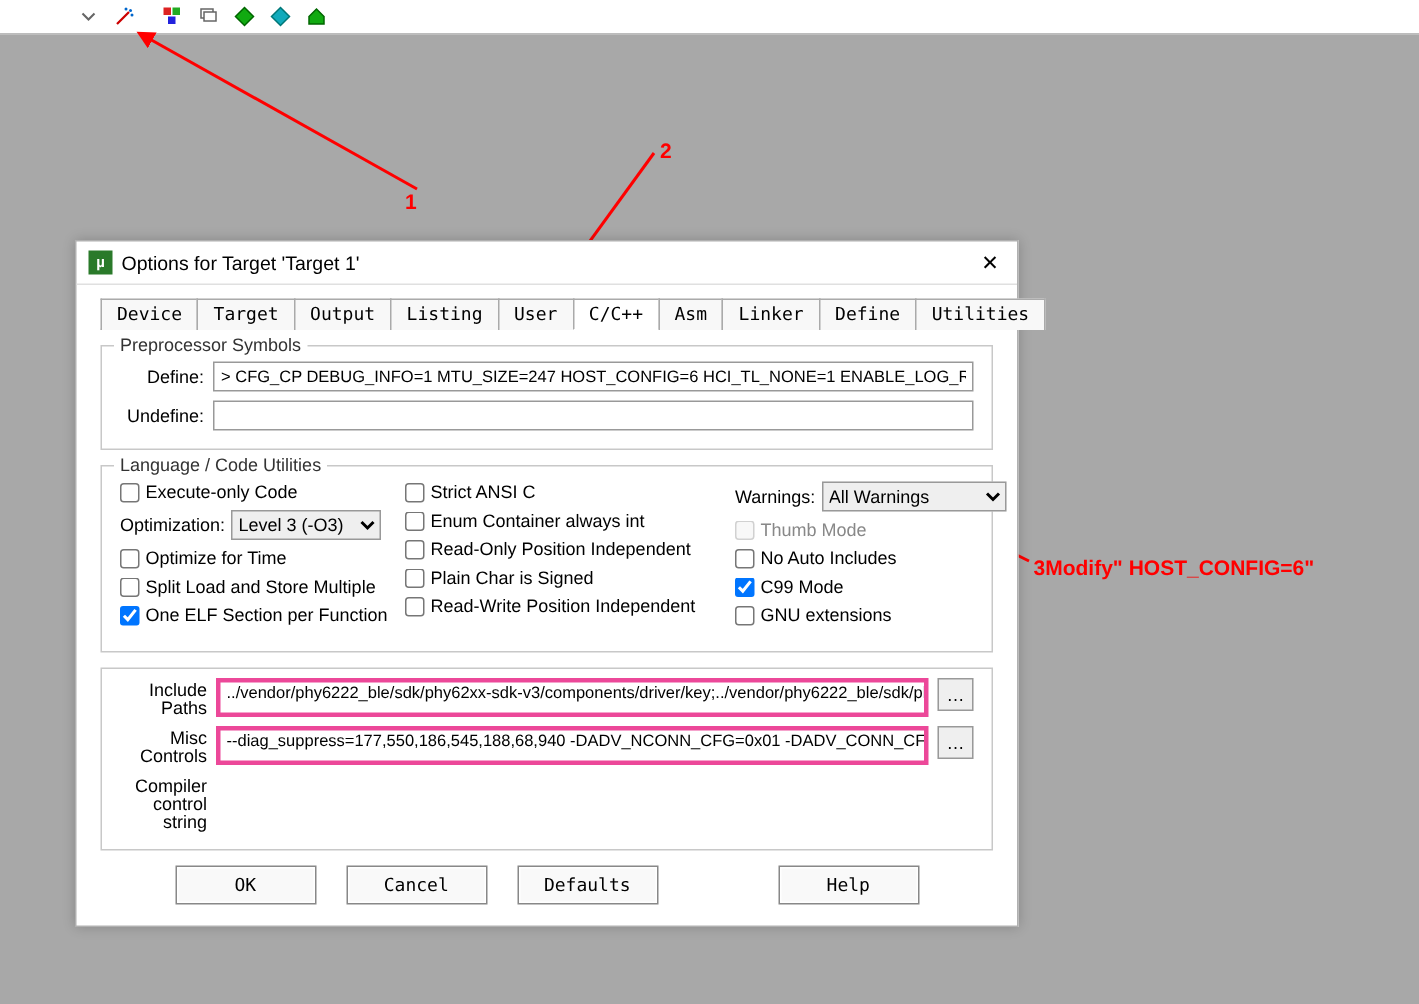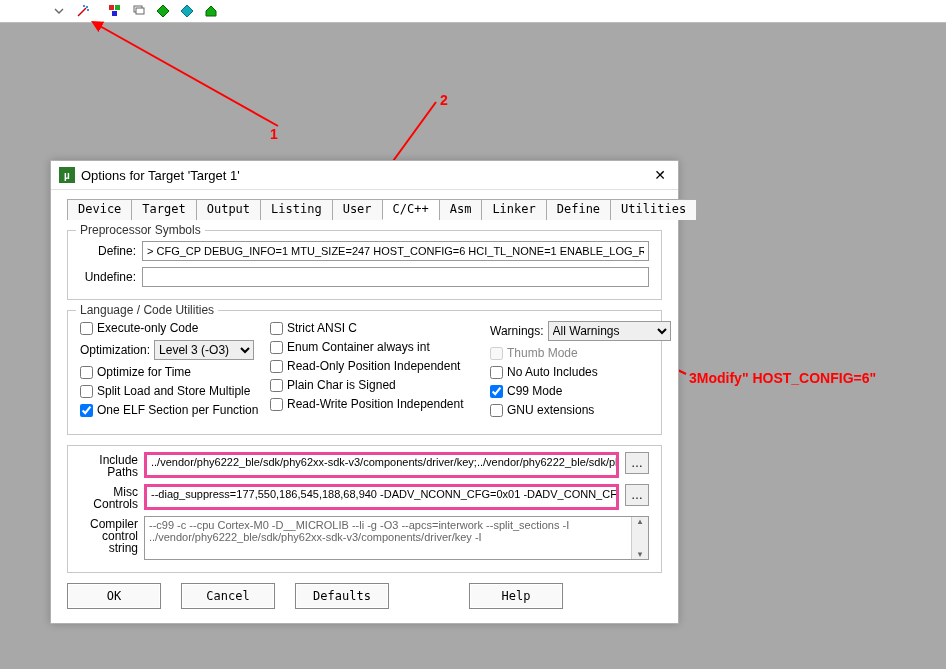--- a/index.html
+++ b/index.html
@@ -33,21 +33,21 @@
   .dis{color:#888;}
   .pathrow{display:flex;align-items:flex-start;margin-bottom:6px;gap:6px;}
   .pathrow .plbl{width:58px;text-align:right;line-height:12px;padding-top:2px;}
   .pathrow .ptxt{flex:1;height:18px;border:3px solid #ec4899;padding:1px 4px;font-size:11px;overflow:hidden;white-space:nowrap;}
   .pathrow .pbtn{width:22px;height:20px;border:1px solid #999;background:#efefef;display:flex;align-items:center;justify-content:center;cursor:pointer;}
   .ccs{display:flex;align-items:flex-start;gap:6px;}
   .ccs .plbl{width:58px;text-align:right;line-height:12px;padding-top:2px;}
   .ccs .area{flex:1;height:38px;border:1px solid #999;padding:2px 4px;font-size:11px;overflow:hidden;color:#666;background:#fff;position:relative;}
   .sbar{position:absolute;right:0;top:0;bottom:0;width:16px;background:#f0f0f0;border-left:1px solid #ccc;display:flex;flex-direction:column;justify-content:space-between;align-items:center;}
   .sbar span{font-size:9px;color:#666;line-height:1;}
-  .btns{display:flex;justify-content:flex-start;gap:20px;}
+  .btns{display:flex;justify-content:center;gap:20px;}
   .btn{width:92px;height:24px;border:1px solid #888;background:#f9f9f9;box-shadow:inset 0 0 0 1px #fff;cursor:pointer;font-family:'NSimSun','SimSun',monospace;font-size:12px;display:flex;align-items:center;justify-content:center;}
   .btn.help{margin-left:60px;}
   .annot3{position:absolute;left:689px;top:370px;color:#ff0000;font-weight:bold;font-size:14px;white-space:nowrap;}
 </style>
 </head>
 <body>
 
 <div class="topbar">
   <div class="tico">
       <svg width="10" height="10">
@@ -221,28 +221,20 @@
       <div class="pathrow">
         <div class="plbl" style="white-space:pre-line">Misc
 Controls</div>
         <div class="ptxt">--diag_suppress=177,550,186,545,188,68,940 -DADV_NCONN_CFG=0x01  -DADV_CONN_CFG=0x02 -</div>
         <div class="pbtn">…</div>
       </div>
       <div class="ccs">
         <div class="plbl" style="white-space:pre-line">Compiler
 control
 string</div>
-        <div class="area ro">
-          <div style="white-space:pre-line;padding-right:18px">--c99 -c --cpu Cortex-M0 -D__MICROLIB --li -g -O3 --apcs=interwork --split_sections -I
-../vendor/phy6222_ble/sdk/phy62xx-sdk-v3/components/driver/key -I</div>
-          <div class="sbar">
-              <span>▴</span>
-              <span>▾</span>
-            </div>
-        </div>
       </div>
     </div>
 
     <div class="btns">
       <div class="btn">OK</div>
       <div class="btn">Cancel</div>
       <div class="btn">Defaults</div>
       <div class="btn help">Help</div>
     </div>
   </div>

